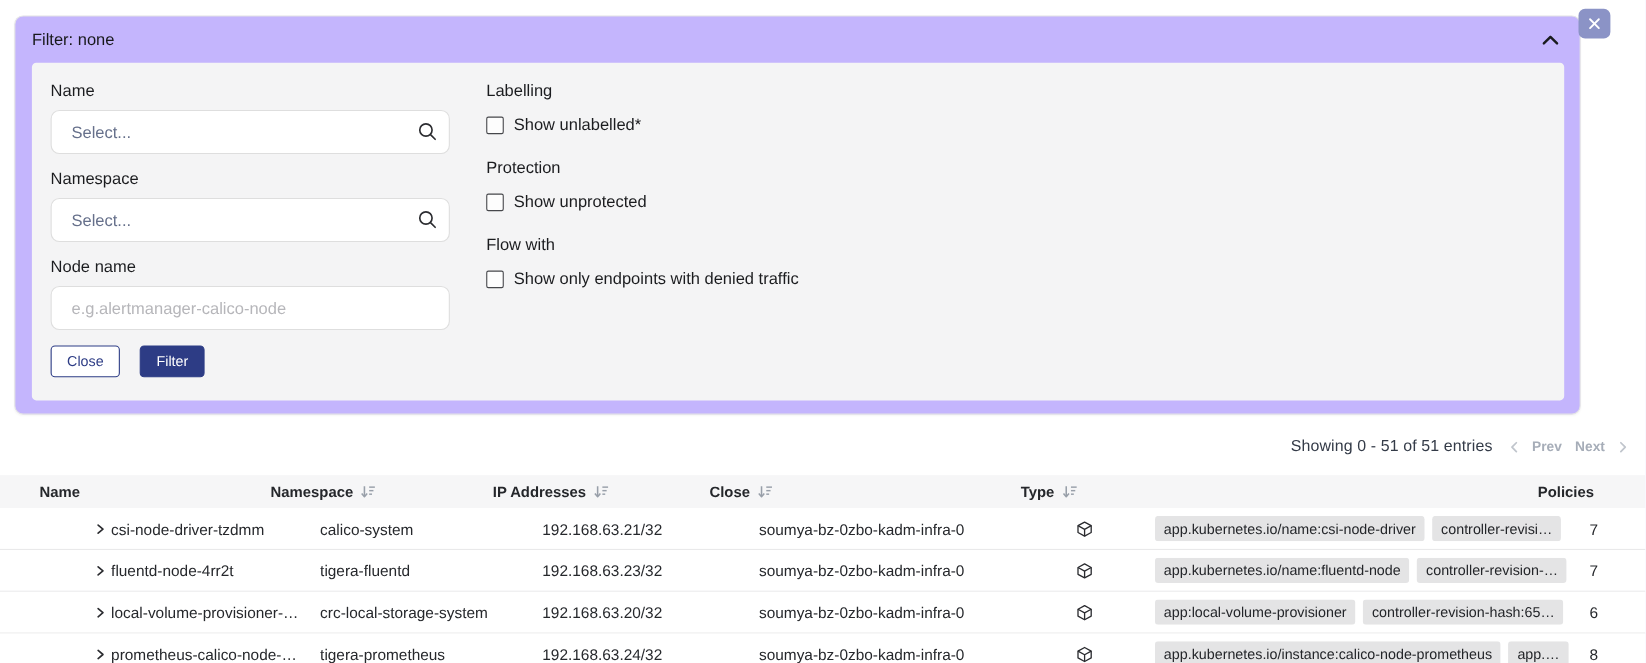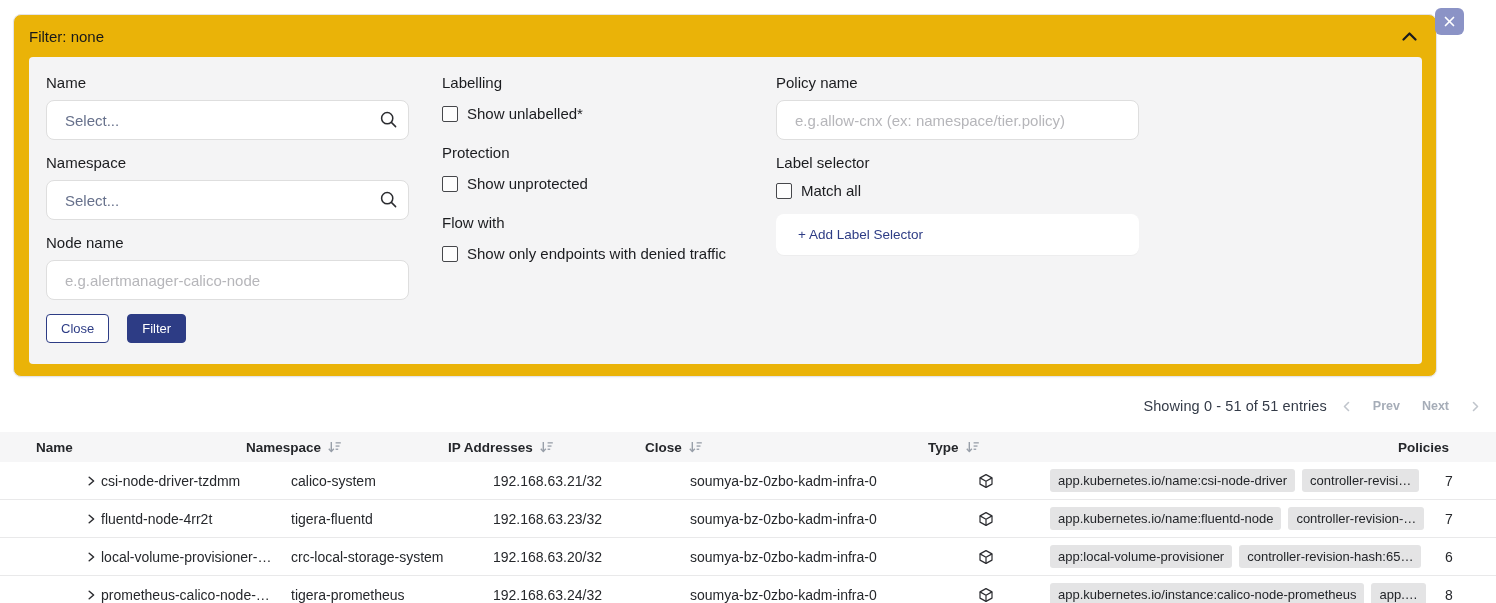--- a/index.html
+++ b/index.html
@@ -2,21 +2,21 @@
 <html><head>
 <meta charset="utf-8">
 <style>
   * { margin:0; padding:0; box-sizing:border-box; }
   html,body { background:#ffffff; }
   body { font-family:"Liberation Sans","DejaVu Sans",sans-serif; color:#1d1f23; }
   .page { position:relative; width:1496px; height:603px; overflow:hidden; background:#fff; }
 
   
   .filter-card { position:absolute; left:13px; top:14px; width:1424px; height:363px;
-    background:#eab308; border:1px solid #e4e4e6; border-radius:8px; box-shadow:0 1px 2px rgba(0,0,0,.04); }
+    background:#c4b5fd; border:1px solid #e4e4e6; border-radius:8px; box-shadow:0 1px 2px rgba(0,0,0,.04); }
   .filter-card-header { position:relative; height:42px; }
   .filter-title { position:absolute; left:15px; top:13px; font-size:15px; color:#17181a; }
   .collapse-btn { position:absolute; right:14px; top:8px; width:26px; height:26px; border:none; background:transparent; cursor:pointer; display:flex; align-items:center; justify-content:center; }
   .dismiss-btn { position:absolute; left:1435px; top:8px; width:29px; height:27px; border:none; border-radius:6px;
     background:#8b93c6; color:#fff; display:flex; align-items:center; justify-content:center; cursor:pointer; }
 
   .filter-body { position:absolute; left:15px; top:42px; width:1393px; height:307px;
     background:#f4f4f5; border-radius:4px; padding:17px; display:grid;
     grid-template-columns:363px 301px 363px 1fr; column-gap:33px; align-content:start; }
 
@@ -44,21 +44,21 @@
     text-align:left; padding-left:22px; font-family:inherit; font-size:13.5px; color:#2d3c85; cursor:pointer;
     box-shadow:0 1px 1px rgba(0,0,0,.03); margin-top:3px; }
 
   .col3 .input-wrap { margin-bottom:14px; }
   .col3 .check-row { margin-bottom:12px; }
   .col3 .sect-label { margin-bottom:11px; }
 
   
   .pagination { position:absolute; top:398px; right:16px; display:flex; align-items:center; gap:13px; }
   .paging-summary { font-size:14.5px; color:#343b48; letter-spacing:.1px; }
-  .pager { display:flex; align-items:center; gap:22px; margin-left:2px; }
+  .pager { display:flex; align-items:center; gap:12px; margin-left:2px; }
   .pager-label { font-size:12.5px; font-weight:700; color:#a6adb8; cursor:default; }
   .pager-chev { display:flex; align-items:center; }
 
   
   .endpoint-table { position:absolute; left:0; top:432px; width:1496px; }
   .tgrid { display:grid; grid-template-columns:36px 20px 190px 202px 197px 283px 77px 393px 1fr; align-items:center; }
   .thead { height:30px; background:#f6f6f7; font-weight:700; font-size:13.5px; color:#25272b; }
   .th { display:flex; align-items:center; gap:6px; }
   .th-name { grid-column:2 / span 2; }
   .trow { height:38px; background:#fff; border-bottom:1px solid #e9e9ea; font-size:14px; color:#26282c;padding-left:45px; }
@@ -133,34 +133,20 @@
           <span class="check-label">Show unprotected</span>
         </div>
 
         <span class="sect-label">Flow with</span>
         <div class="check-row">
           <span class="checkbox"></span>
           <span class="check-label">Show only endpoints with denied traffic</span>
         </div>
       </div>
 
-      <div class="col3">
-        <label class="field-label">Policy name</label>
-        <div class="input-wrap">
-          <input class="text-input plain" type="text" placeholder="e.g.allow-cnx (ex: namespace/tier.policy)" style="">
-        </div>
-
-        <span class="sect-label">Label selector</span>
-        <div class="check-row">
-          <span class="checkbox"></span>
-          <span class="check-label">Match all</span>
-        </div>
-
-        <button class="add-selector-btn">+ Add Label Selector</button>
-      </div>
 
     </div>
   </section>
 
   <button class="dismiss-btn">
     <svg width="11" height="11" viewBox="0 0 11 11">
         <line x1="1.5" y1="1.5" x2="9.5" y2="9.5" stroke="#fff" stroke-width="1.7" stroke-linecap="round"></line>
         <line x1="9.5" y1="1.5" x2="1.5" y2="9.5" stroke="#fff" stroke-width="1.7" stroke-linecap="round"></line>
       </svg>
   </button>

